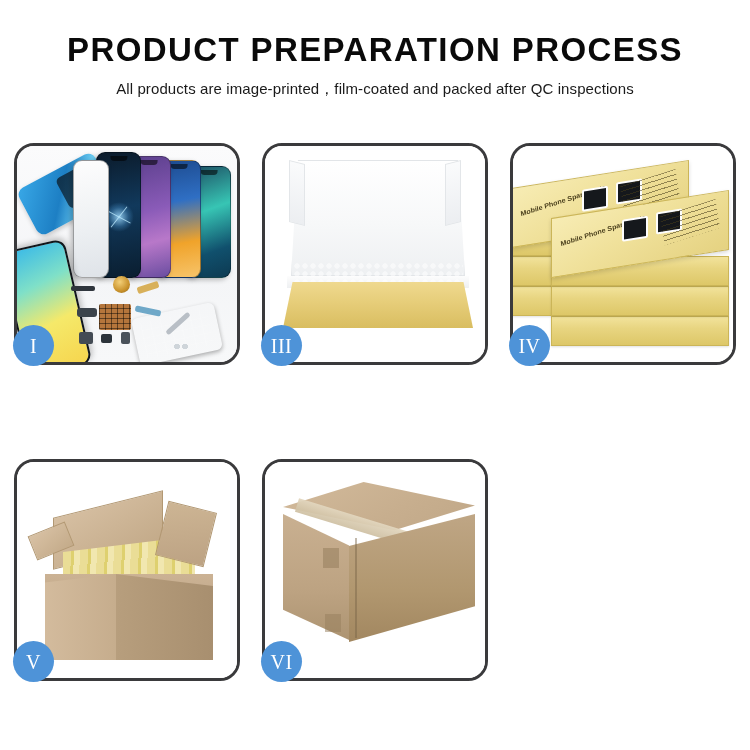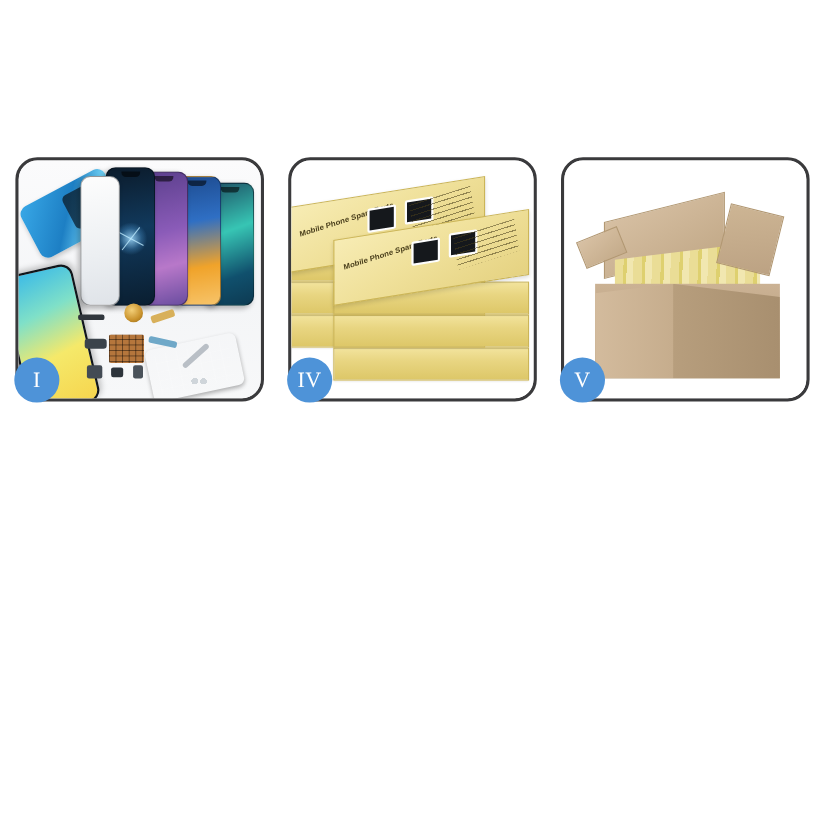--- a/index.html
+++ b/index.html
@@ -318,20 +318,22 @@
     position: absolute; left: 72px; top: 56px; width: 2px; height: 100px;
     background: rgba(120,100,70,.45);
   }
   .c6-tab1 { position:absolute; left:40px; top:66px; width:16px; height:20px; background:rgba(150,125,92,.55); }
   .c6-tab2 { position:absolute; left:42px; top:132px; width:16px; height:18px; background:rgba(150,125,92,.5); }
 </style>
 </head>
 <body>
 
 <div class="header">
+  <div class="title">PRODUCT PREPARATION PROCESS</div>
+  <div class="subtitle">All products are image-printed，film-coated and packed after QC inspections</div>
 </div>
 
 <div class="grid">
 
   <div class="panel">
     <div class="panel-inner p1">
       <div class="blue-screen"></div>
       <div class="phone-fan">
         <div class="fan-ph fan5">
             <span class="fan-notch"></span>
@@ -361,20 +363,31 @@
         <span class="btn1"></span>
         <span class="btn2"></span>
         <span class="tool"></span>
         <span class="screws"></span>
       </div>
     </div>
     <div class="badge">I</div>
   </div>
 
 
+  <div class="panel">
+    <div class="panel-inner p3">
+      <div class="lid3"></div>
+      <div class="lid3-flapL"></div>
+      <div class="lid3-flapR"></div>
+      <div class="tray3-top"></div>
+      <div class="prod3"></div>
+      <div class="tray3"></div>
+    </div>
+    <div class="badge">III</div>
+  </div>
 
   <div class="panel">
     <div class="panel-inner p4">
       <div class="stack">
         <div class="ybox" style="left:4px;  top:116px;"></div>
         <div class="ybox" style="left:4px;  top:86px;"></div>
         <div class="ybox" style="left:4px;  top:56px;"></div>
         <div class="ybox" style="left:44px; top:146px;"></div>
         <div class="ybox" style="left:44px; top:116px;"></div>
         <div class="ybox" style="left:44px; top:86px;"></div>
@@ -402,14 +415,28 @@
       <div class="c5-flapBackL"></div>
       <div class="c5-fill"></div>
       <div class="c5-flapRight"></div>
       <div class="c5-flapLeft"></div>
       <div class="c5-body"></div>
       <div class="c5-front"></div>
     </div>
     <div class="badge">V</div>
   </div>
 
+  <div class="panel">
+    <div class="panel-inner p6">
+      <div class="c6">
+        <div class="c6-top"></div>
+        <div class="c6-tape"></div>
+        <div class="c6-left"></div>
+        <div class="c6-right"></div>
+        <div class="c6-seam"></div>
+        <div class="c6-tab1"></div>
+        <div class="c6-tab2"></div>
+      </div>
+    </div>
+    <div class="badge">VI</div>
+  </div>
 
 </div>
 
 </body></html>

